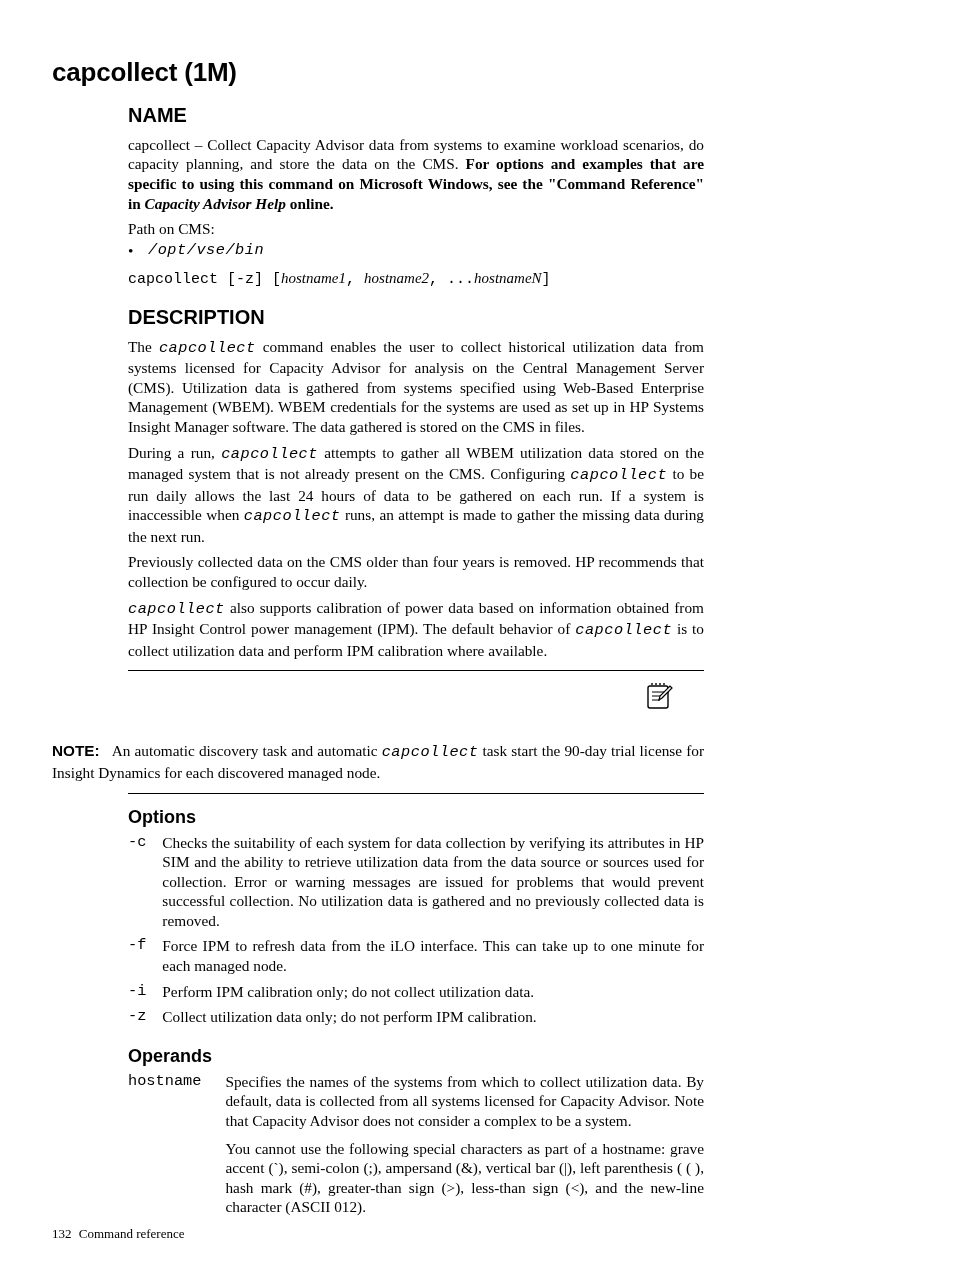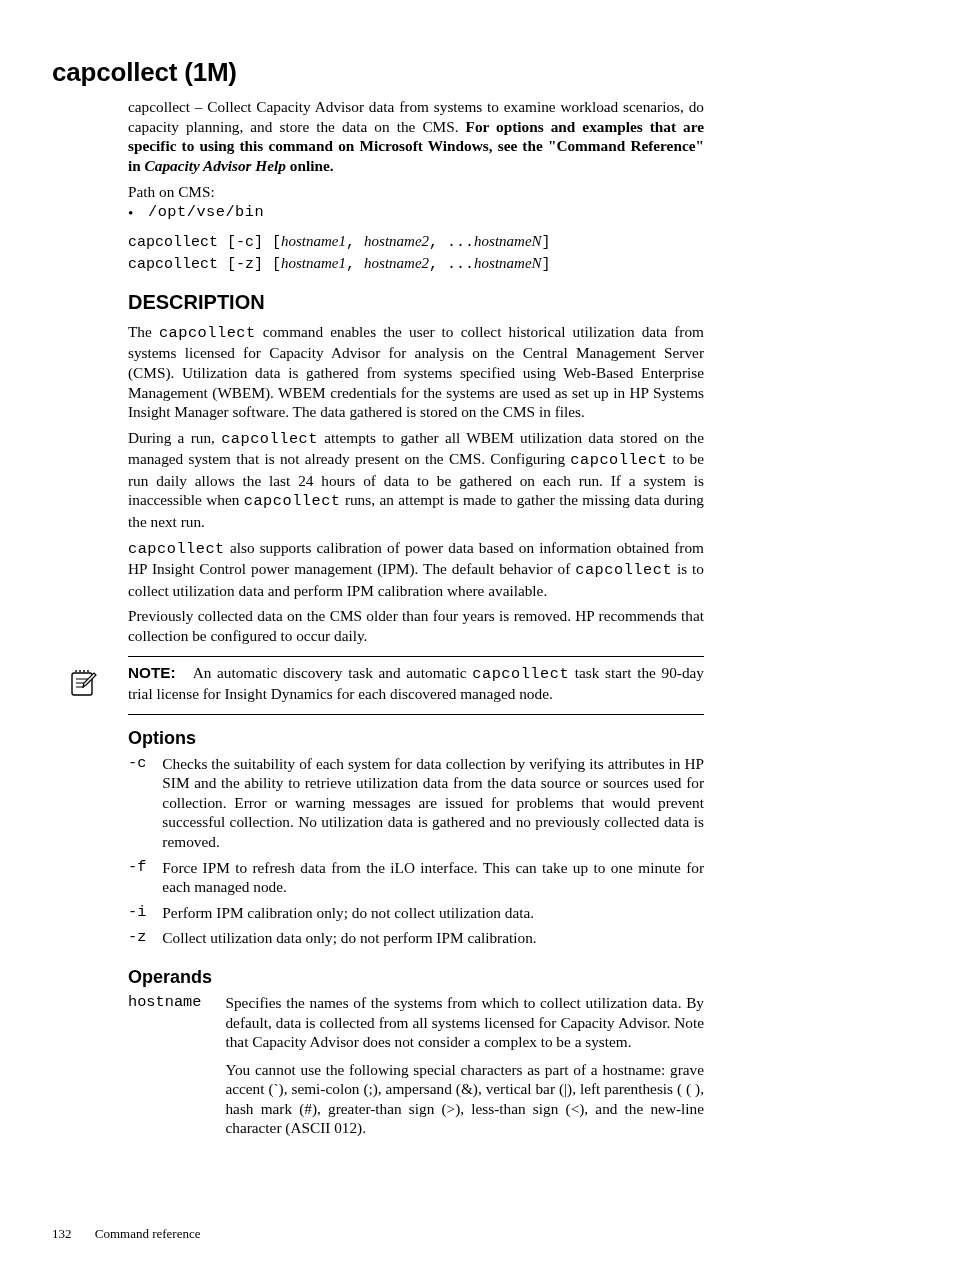--- a/index.html
+++ b/index.html
@@ -38,89 +38,91 @@
   .subheading {
     font-family: "Segoe UI Semibold", "Arial Black", Arial, sans-serif;
     font-weight: 700;
     font-size: 18px;
     margin: 12px 0 4px 0;
   }
   p { margin: 6px 0; text-align: justify; }
   .para-block { margin-left: 76px; }
   .bold { font-weight: bold; }
   .italic { font-style: italic; font-family: Liberation Serif, serif; }
-  .mono { font-family: "Courier New", Courier, monospace; letter-spacing: 0.5px; }
+  .mono { font-family: "Courier New", Courier, monospace; letter-spacing: 0.5px; font-style: italic; }
   .bullet-row { display: flex; margin-left: 76px; }
   .bullet-dot { width: 20px; flex: 0 0 20px; }
   .syn-lines { margin-left: 76px; font-family: "Courier New", Courier, monospace; font-size: 15px; line-height: 1.45; }
   .syn-lines .italic { font-family: "Palatino Linotype", Palatino, Georgia, serif; }
   .hr {
     border: none;
     border-top: 1px solid #000;
     margin: 10px 0 6px 76px;
   }
-  .note-row { display: flex; align-items: center; margin-top: 6px; }
+  .note-row { display: flex; align-items: flex-end; margin-top: 6px; flex-direction: column; }
   .note-icon { width: 60px; flex: 0 0 60px; padding-left: 16px; padding-top: 4px; }
   .note-body { flex: 1; text-align: justify; }
   .note-label { font-family: "Segoe UI Semibold", Arial, sans-serif; font-weight: 700; }
   .opt-table { display: table; margin-left: 76px; }
   .opt-row { display: table-row; }
   .opt-key { display: table-cell; vertical-align: top; padding-right: 16px; white-space: nowrap; font-family: "Courier New", Courier, monospace; }
   .opt-desc { display: table-cell; vertical-align: top; text-align: justify; padding-bottom: 6px; }
   .operand-table { display: table; margin-left: 76px; }
   .oper-row { display: table-row; }
   .oper-key { display: table-cell; vertical-align: top; padding-right: 24px; white-space: nowrap; font-family: "Courier New", Courier, monospace; }
   .oper-desc { display: table-cell; vertical-align: top; text-align: justify; }
   .footer {
     position: absolute;
     bottom: 28px;
     left: 52px;
     font-size: 13px;
   }
-  .footer .pn { margin-right: 20px; }
+  .footer .pn { margin-right: 4px; }
 </style>
 </head>
 <body>
 
 <div class="page">
 
   <h1 class="title">capcollect (1M)</h1>
 
+  <div class="indent1">
+    <h2 class="section-heading">NAME</h2>
+  </div>
   <p class="para-block">
     <span>capcollect – Collect Capacity Advisor data from systems to examine workload scenarios, do capacity planning, and store the data on the CMS. </span><span class="bold">For options and examples that are specific to using this command on Microsoft Windows, see the "Command Reference" in </span><span class="bold italic">Capacity Advisor Help</span><span class="bold"> online.</span>
   </p>
 
   <p class="para-block" style="margin-bottom:2px;">Path on CMS:</p>
   <div class="bullet-row">
     <div class="bullet-dot">•</div>
     <div class="mono">/opt/vse/bin</div>
   </div>
 
   <div class="syn-lines" style="margin-top:8px;">
-    <div><span>capcollect [-c] [</span><span class="italic">hostname1</span><span>, </span><span class="italic">hostname2</span><span>, ...</span><span class="italic">hostnameN</span><span>]</span></div>
     <div><span>capcollect [-z] [</span><span class="italic">hostname1</span><span>, </span><span class="italic">hostname2</span><span>, ...</span><span class="italic">hostnameN</span><span>]</span></div>
   </div>
 
   <div class="indent1">
     <h2 class="section-heading">DESCRIPTION</h2>
   </div>
 
   <p class="para-block">
     <span>The </span><span class="mono">capcollect</span><span> command enables the user to collect historical utilization data from systems licensed for Capacity Advisor for analysis on the Central Management Server (CMS). Utilization data is gathered from systems specified using Web-Based Enterprise Management (WBEM). WBEM credentials for the systems are used as set up in HP Systems Insight Manager software. The data gathered is stored on the CMS in files.</span>
   </p>
 
   <p class="para-block">
     <span>During a run, </span><span class="mono">capcollect</span><span> attempts to gather all WBEM utilization data stored on the managed system that is not already present on the CMS. Configuring </span><span class="mono">capcollect</span><span> to be run daily allows the last 24 hours of data to be gathered on each run. If a system is inaccessible when </span><span class="mono">capcollect</span><span> runs, an attempt is made to gather the missing data during the next run.</span>
   </p>
 
+  <p class="para-block">Previously collected data on the CMS older than four years is removed. HP recommends that collection be configured to occur daily.</p>
+
   <p class="para-block">
     <span class="mono">capcollect</span><span> also supports calibration of power data based on information obtained from HP Insight Control power management (IPM). The default behavior of </span><span class="mono">capcollect</span><span> is to collect utilization data and perform IPM calibration where available.</span>
   </p>
-
-  <p class="para-block">Previously collected data on the CMS older than four years is removed. HP recommends that collection be configured to occur daily.</p>
 
   <hr class="hr">
 
   <div class="note-row">
     <div class="note-icon">
       <svg width="30" height="30" viewBox="0 0 30 30">
         <rect x="4" y="5" width="20" height="22" rx="2" fill="none" stroke="#000" stroke-width="1.4"></rect>
         <path d="M8 4 L8 2 M12 4 L12 2 M16 4 L16 2 M20 4 L20 2" stroke="#000" stroke-width="1.4"></path>
         <line x1="8" y1="11" x2="20" y2="11" stroke="#000" stroke-width="1"></line>
         <line x1="8" y1="15" x2="20" y2="15" stroke="#000" stroke-width="1"></line>

